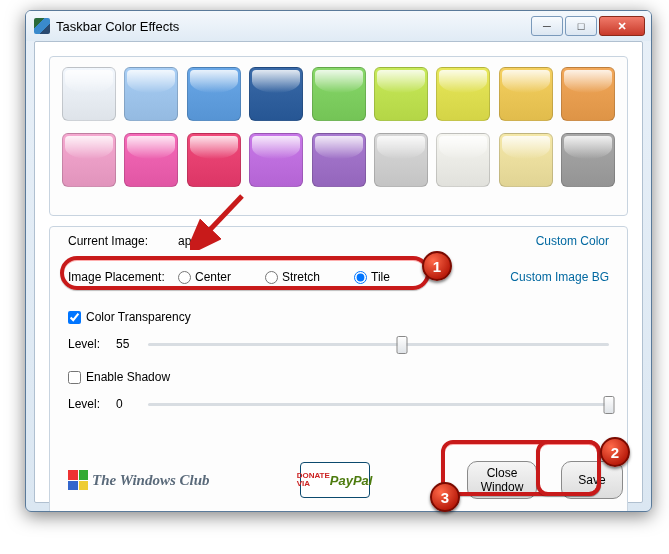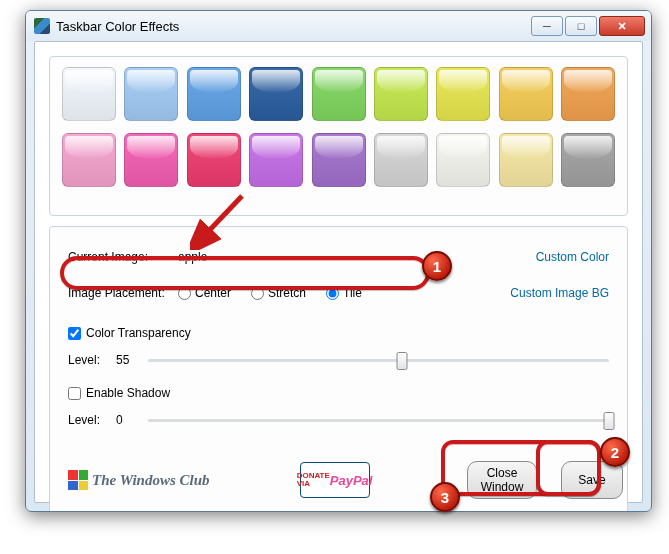--- a/index.html
+++ b/index.html
@@ -64,42 +64,42 @@
     border-radius: 2px;
   }
   .panel {
     position: absolute;
     left: 14px; right: 14px;
     border: 1px solid #c8d4e0;
     border-radius: 4px;
     background: #fdfdfd;
   }
   .palette-panel { top: 14px; height: 160px; padding: 10px 12px; }
-  .settings-panel { top: 184px; height: 290px; padding: 16px 18px 14px; }
+  .settings-panel { top: 184px; height: 290px; padding: 0 18px 14px; }
   .swatch-row { display: flex; justify-content: space-between; margin-bottom: 12px; }
   .swatch {
     width: 54px; height: 54px;
     border-radius: 6px;
     border: 1px solid rgba(0,0,0,0.15);
     position: relative;
     overflow: hidden;
     cursor: pointer;
   }
   .swatch::after {
     content: "";
     position: absolute;
     left: 2px; right: 2px; top: 2px;
     height: 45%;
     background: linear-gradient(rgba(255,255,255,0.85), rgba(255,255,255,0));
     border-radius: 4px 4px 50% 50%;
   }
   .row { display: flex; align-items: center; min-height: 28px; }
   .label-col { width: 110px; }
   .link { color: #0369a1; cursor: pointer; }
-  .radio-group { display: flex; gap: 20px; }
+  .radio-group { display: flex; gap: 34px; }
   .radio-opt { display: inline-flex; align-items: center; gap: 4px; }
   .radio-opt input { margin: 0; }
   .cb { display: inline-flex; align-items: center; gap: 5px; }
   .cb input { margin: 0; }
   .slider-row { display: flex; align-items: center; margin-top: 4px; margin-bottom: 10px; }
   .slider-label { width: 48px; }
   .slider-val { width: 32px; }
   .slider {
     flex: 1; height: 18px;
     position: relative;
@@ -130,21 +130,21 @@
   .win-flag span:nth-child(3){background:#36c;}
   .win-flag span:nth-child(4){background:#ec3;}
   .paypal {
     margin-left: 90px;
     width:70px; height:36px; border:1px solid #0c4a6e; border-radius:4px;
     background:#fff;
     display:flex; flex-direction:row; align-items:center; justify-content:center;
     font-size:8px; line-height:1;
   }
   .paypal .d{color:#c22;font-weight:bold;}
-  .paypal .p{color:#ec4899;font-size:13px;font-weight:bold;font-style:italic;}
+  .paypal .p{color:#4d7c0f;font-size:13px;font-weight:bold;font-style:italic;}
   .spacer { flex:1; }
   .btn {
     height: 38px; min-width: 62px;
     border: 1px solid #8a8a8a;
     background: linear-gradient(#f5f5f5,#dcdcdc);
     font-size: 12px;
     display: flex; align-items:center; justify-content:center;
     text-align:center;
     cursor: pointer;
     border-radius:10px;

